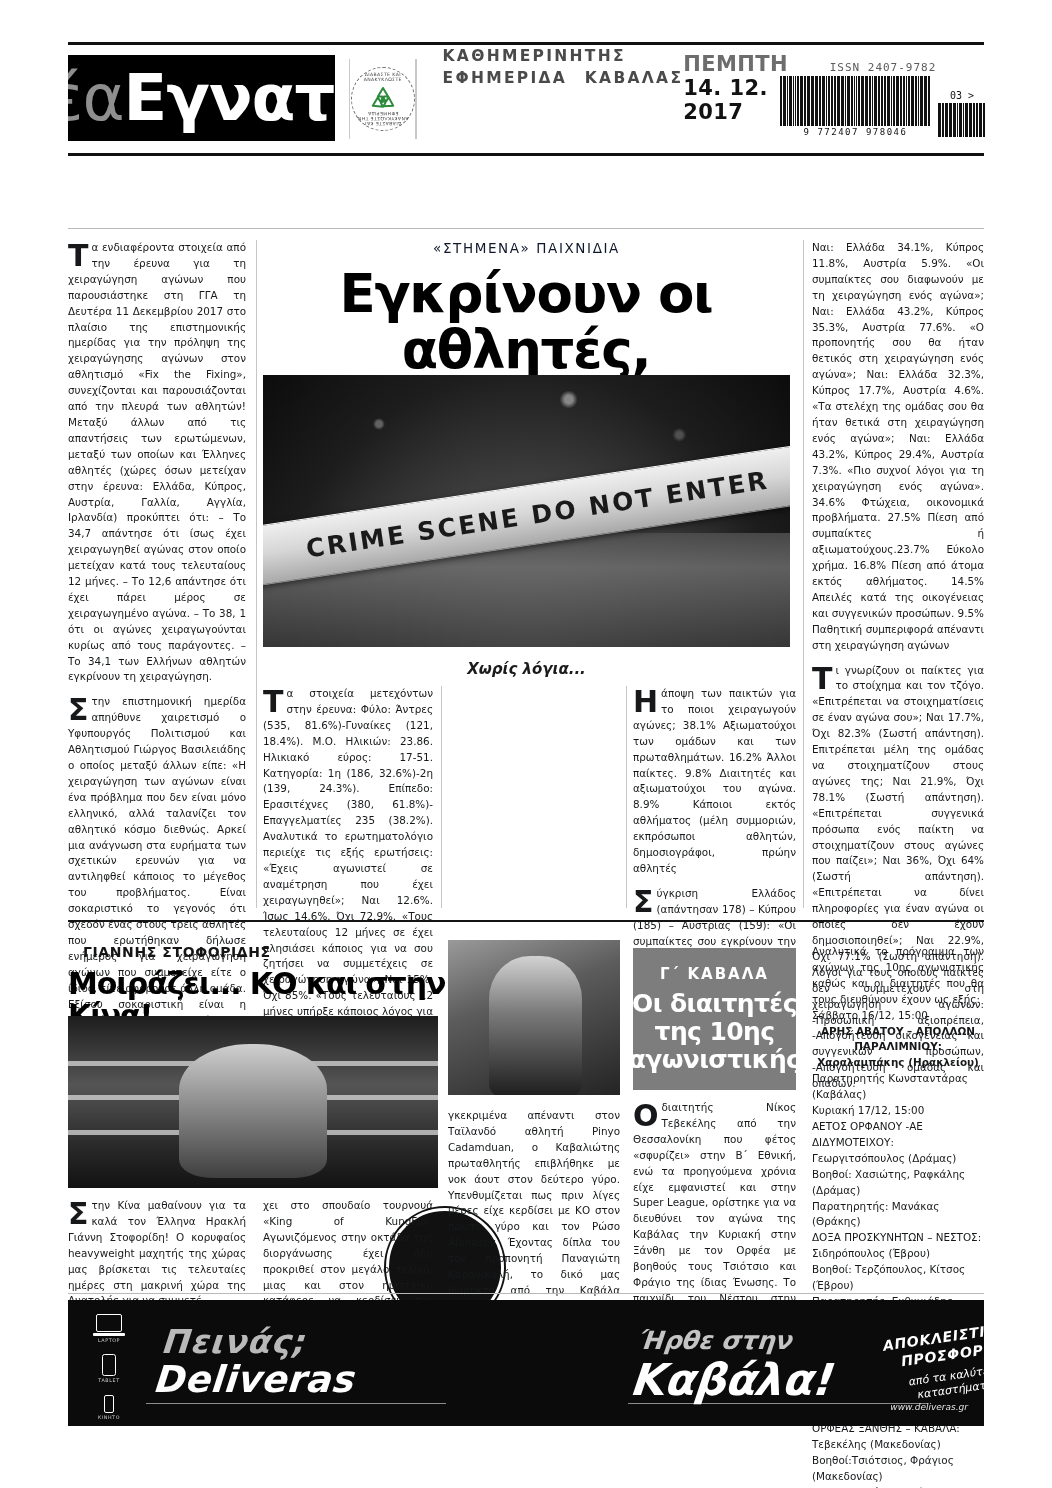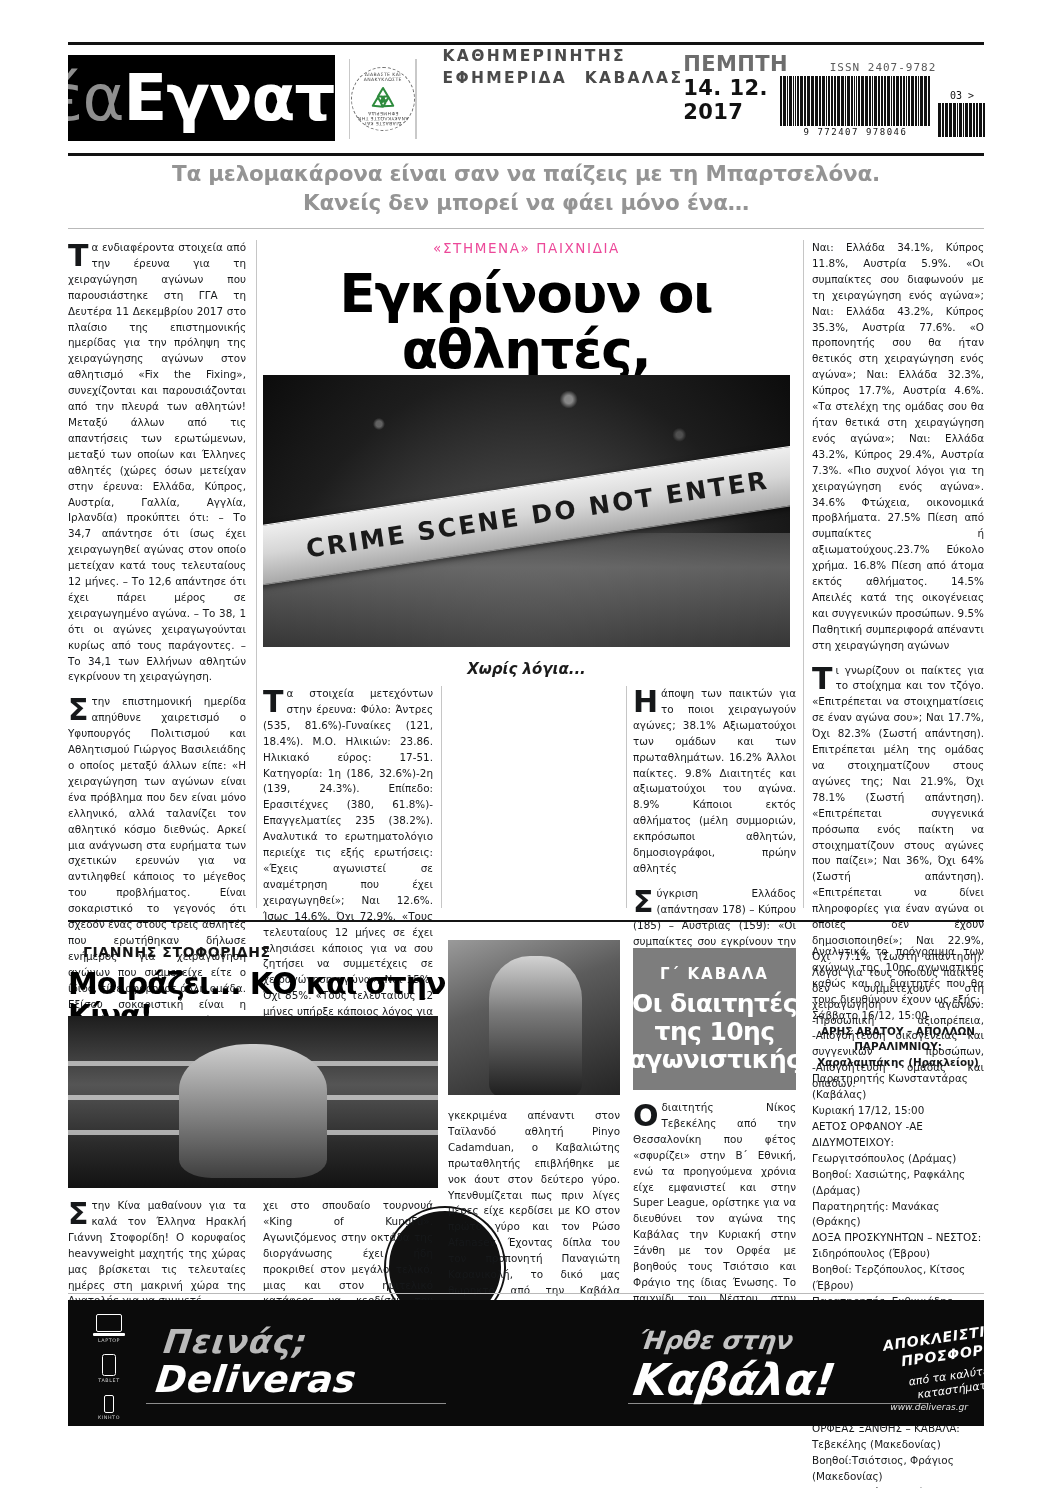--- a/index.html
+++ b/index.html
@@ -93,21 +93,21 @@
   .col p{margin:0 0 9px 0;}
   .col p:last-child{margin-bottom:0;}
 
   .dropcap::first-letter{
     float:left;font-size:30px;line-height:0.82;font-weight:800;
     padding:2px 3px 0 0;margin-top:2px;
   }
 
   .kicker{
     position:absolute;text-align:center;font-size:13.5px;letter-spacing:1.6px;
-    color:#ec4899;font-weight:500;
+    color:#0f172a;font-weight:500;
   }
   .headline{
     position:absolute;text-align:center;font-weight:800;
     font-size:53px;line-height:1.06;letter-spacing:-1.3px;color:#000;
   }
 
   .photo{
     position:absolute;background:#2b2b2b;overflow:hidden;
   }
   .photo .nightsky{
@@ -369,24 +369,20 @@
               <i style="width:2px"></i>
               <i style="width:2px"></i>
               <i style="width:3px"></i>
               <i style="width:2px"></i>
             </div>
         </div>
       </div>
     </div>
   </div>
 
-  <div class="subbanner">
-    <div>Τα μελομακάρονα είναι σαν να παίζεις με τη Μπαρτσελόνα.</div>
-    <div>Κανείς δεν μπορεί να φάει μόνο ένα…</div>
-  </div>
 
   <div class="rule-top"></div>
 
   <div class="kicker" style="left:263px;top:240px;width:527px;">«ΣΤΗΜΕΝΑ» ΠΑΙΧΝΙΔΙΑ</div>
 
   <div class="headline" style="left:258px;top:266px;width:536px;">
     <div>Εγκρίνουν οι αθλητές,</div>
     <div>χειραγωγούν οι παράγοντες!</div>
   </div>
 

